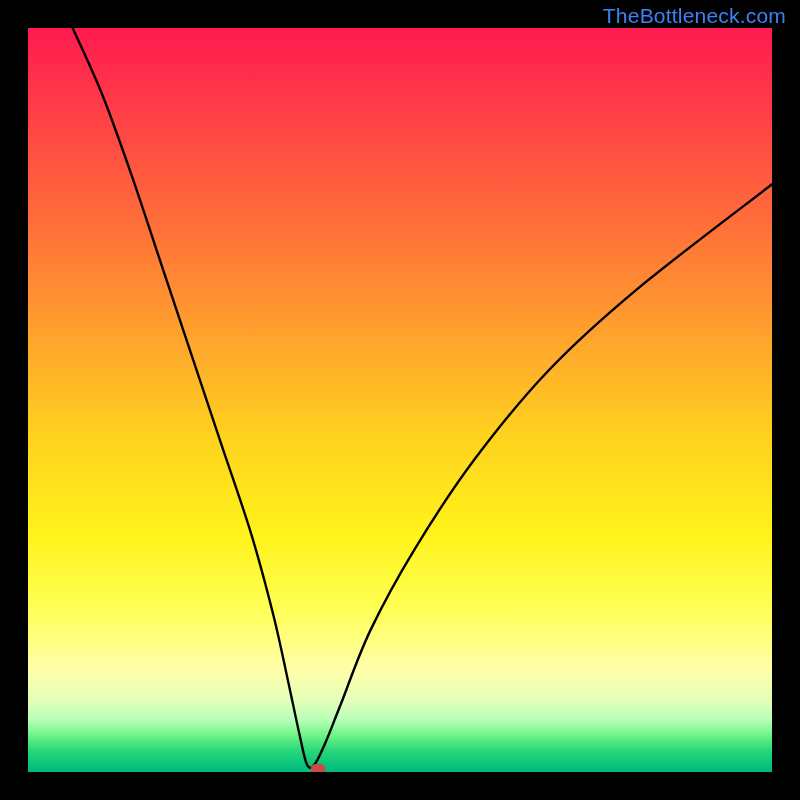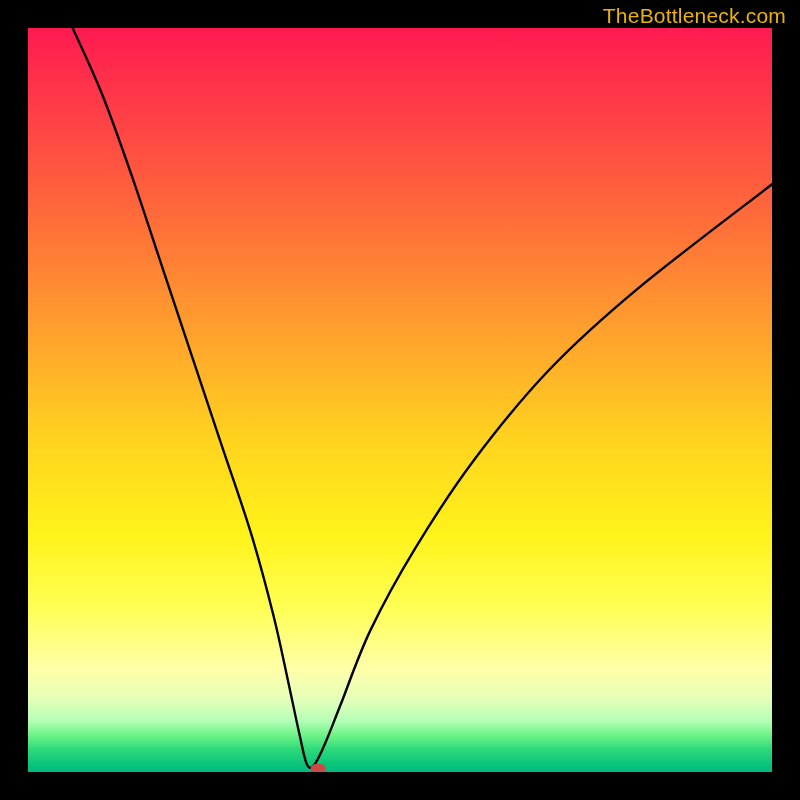--- a/index.html
+++ b/index.html
@@ -14,21 +14,21 @@
   .frame {
     position: relative;
     width: 800px;
     height: 800px;
     background: #000;
   }
   .watermark {
     position: absolute;
     top: 4px;
     right: 14px;
-    color: #eab308;
+    color: #3b82f6;
     font-size: 21px;
     font-weight: 500;
     letter-spacing: 0.2px;
     z-index: 10;
     user-select: none;
   }
   .plot-area {
     position: absolute;
     left: 28px;
     top: 28px;

